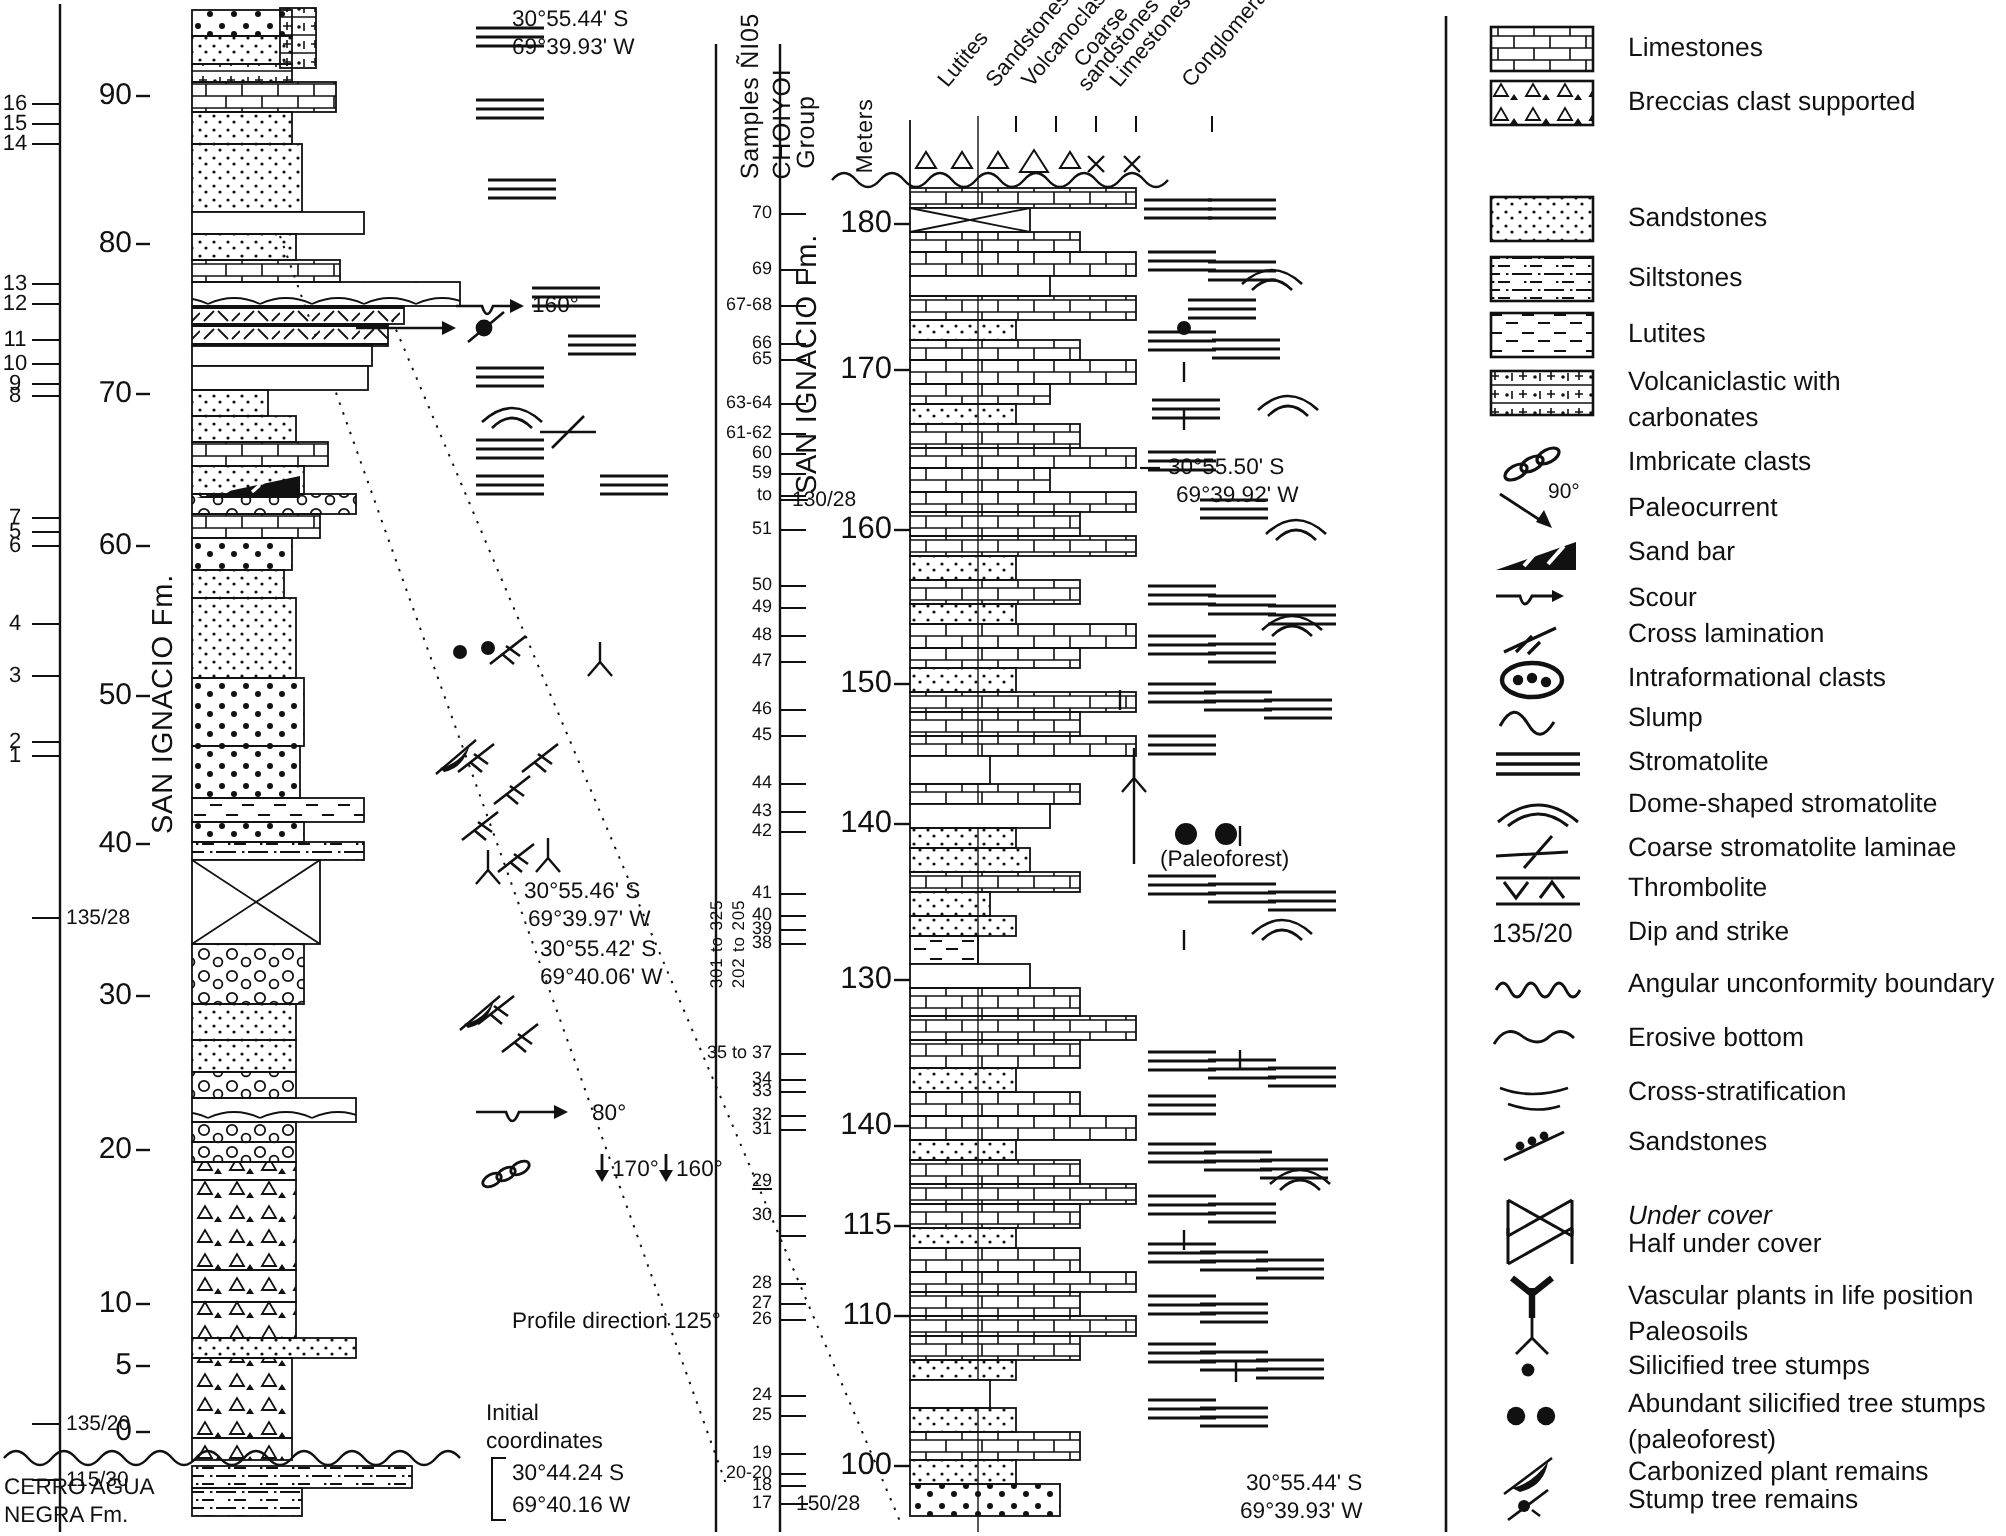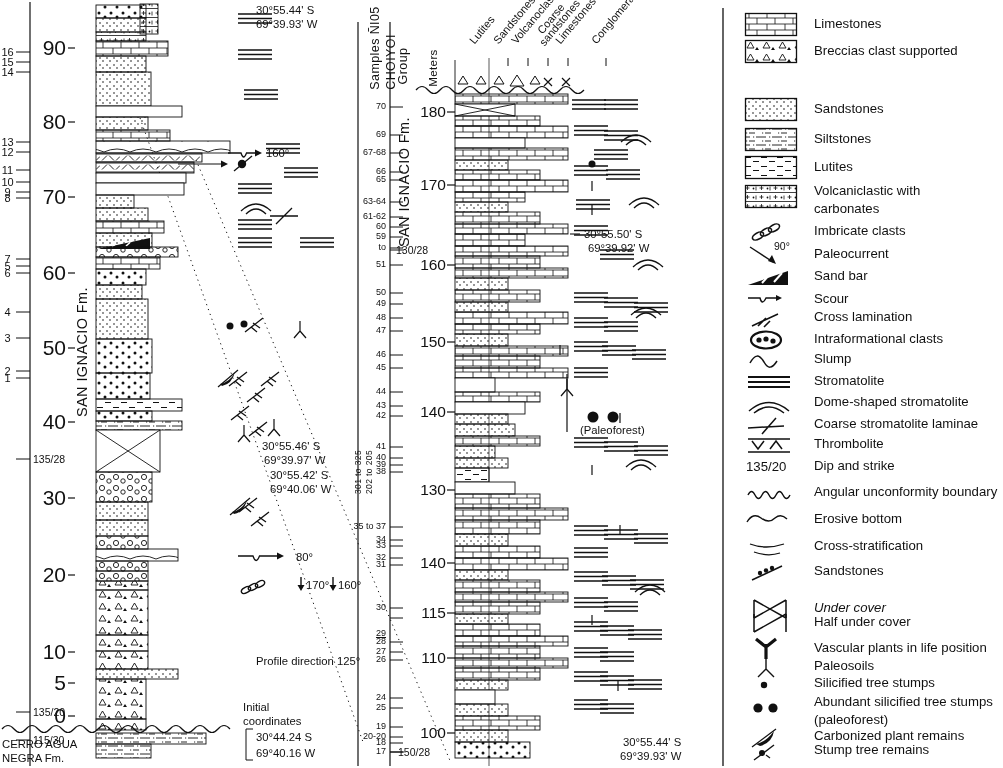--- a/index.html
+++ b/index.html
@@ -1,21 +1,21 @@
 <!DOCTYPE html>
 <html><head>
 <meta charset="utf-8">
 <style>
   html,body{margin:0;padding:0;background:#fff}
   body{width:1003px;height:768px;position:relative;overflow:hidden;
        font-family:"Liberation Sans",sans-serif;color:#111}
   #stage{position:absolute;left:0;top:0;width:1003px;height:768px}
   svg#art{position:absolute;left:0;top:0}
   .lab{position:absolute;white-space:nowrap;font-size:11.3px;line-height:12px;color:#111}
-  .mlab{width:66px;text-align:right;font-size:21px;line-height:15px}
+  .mlab{width:66px;text-align:right;font-size:15px;line-height:15px}
   .mlab2{width:66px;text-align:right;font-size:15.5px;line-height:15px}
   .slab{width:15px;text-align:center;font-size:11px;line-height:8px}
   .slab2{width:44px;text-align:right;font-size:9px;line-height:9px}
   .dlab{font-size:10.5px}
   .vlab{transform:translate(-50%,-50%) rotate(-90deg);transform-origin:center;letter-spacing:.4px}
   .glab{transform-origin:0 100%;transform:rotate(-50deg);font-size:11px;line-height:11px}
   #legend{position:absolute;left:738px;top:0;width:264px;height:768px}
   .lrow{position:absolute;left:0;height:26px;width:264px}
   .lrow svg{position:absolute;left:6px;top:0;width:56px;height:26px}
   .llab{position:absolute;left:76px;top:5px;font-size:13.2px;line-height:14px;white-space:nowrap}
@@ -664,21 +664,21 @@
     <span class="lab slab2" style="left: 342px; top: 442px;">41</span>
     <span class="lab slab2" style="left: 342px; top: 453px;">40</span>
     <span class="lab slab2" style="left: 342px; top: 460px;">39</span>
     <span class="lab slab2" style="left: 342px; top: 467px;">38</span>
     <span class="lab slab2" style="left: 342px; top: 522px;">35 to 37</span>
     <span class="lab slab2" style="left: 342px; top: 535px;">34</span>
     <span class="lab slab2" style="left: 342px; top: 541px;">33</span>
     <span class="lab slab2" style="left: 342px; top: 553px;">32</span>
     <span class="lab slab2" style="left: 342px; top: 560px;">31</span>
     <span class="lab slab2" style="left: 342px; top: 603px;">30</span>
-    <span class="lab slab2" style="left: 342px; top: 629px; text-decoration: underline;">29</span>
+    <span class="lab slab2" style="left: 342px; top: 586px; text-decoration: underline;">29</span>
     <span class="lab slab2" style="left: 342px; top: 637px;">28</span>
     <span class="lab slab2" style="left: 342px; top: 647px;">27</span>
     <span class="lab slab2" style="left: 342px; top: 655px;">26</span>
     <span class="lab slab2" style="left: 342px; top: 693px;">24</span>
     <span class="lab slab2" style="left: 342px; top: 703px;">25</span>
     <span class="lab slab2" style="left: 342px; top: 722px;">19</span>
     <span class="lab slab2" style="left: 342px; top: 732px;">20-20</span>
     <span class="lab slab2" style="left: 342px; top: 738px;">18</span>
     <span class="lab slab2" style="left: 342px; top: 747px;">17</span>
     <span class="lab dlab" style="left: 396px; top: 244px;">130/28</span>

